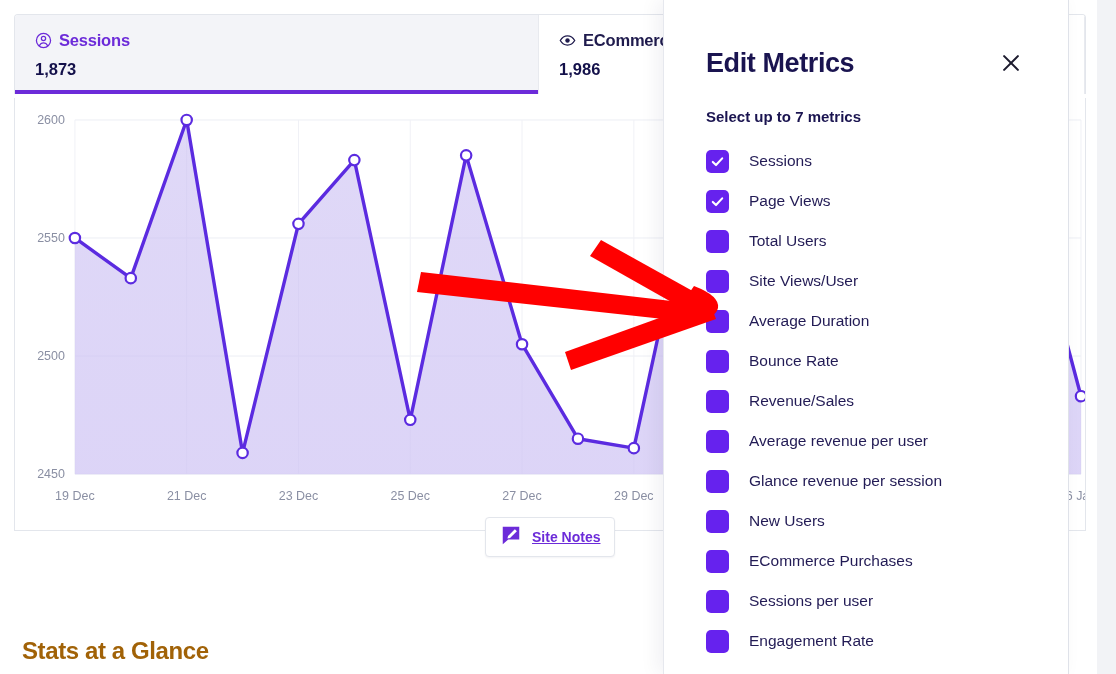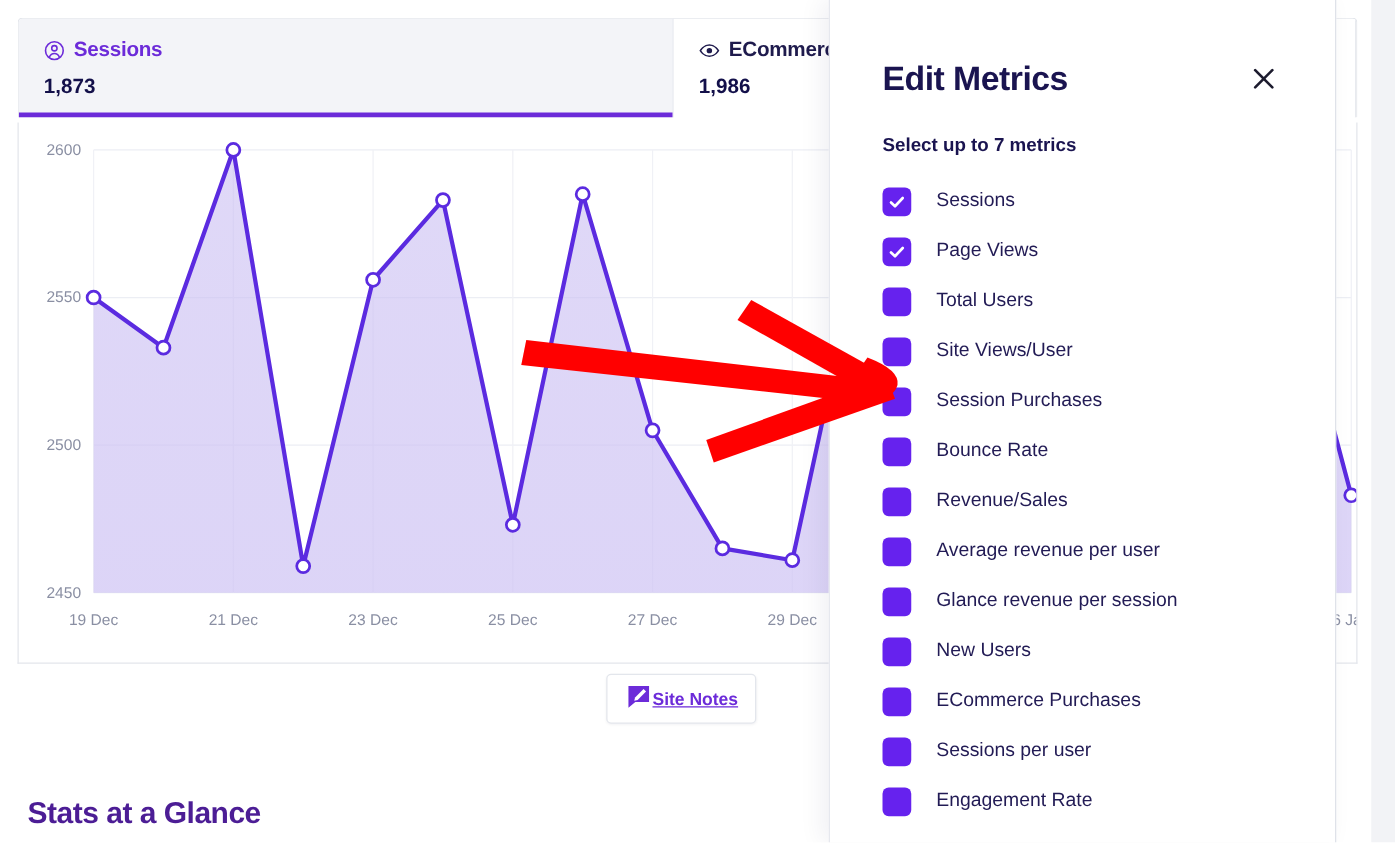--- a/index.html
+++ b/index.html
@@ -49,36 +49,36 @@
 
   
   #chartcard {
     position: absolute; left: 14px; top: 98px; width: 1072px; height: 433px;
     border: 1px solid #e3e6ec; border-top: none; background: #ffffff;
   }
   #plot { position: absolute; left: 0; top: 0; width: 100%; height: 100%; }
 
   
   #sitenotes {
-    position: absolute; left: 485px; top: 539px;
+    position: absolute; left: 485px; top: 517px;
     height: 40px; padding: 0 14px;
-    display: flex; align-items: center; 
+    display: flex; align-items: center; gap: 10px;
     background: #ffffff; border: 1px solid #e3e6ec; border-radius: 4px;
     box-shadow: 0 1px 2px rgba(20,20,60,.05);
     cursor: pointer;
   }
   #sitenotes .label {
     color: #6C2BD9; font-size: 14px; font-weight: bold;
     text-decoration: underline; white-space: nowrap;
   }
 
   
   #statsheading {
     position: absolute; left: 22px; top: 637px;
-    font-size: 24px; font-weight: bold; color: #4c1d95; letter-spacing: -0.4px;
+    font-size: 24px; font-weight: bold; color: #a16207; letter-spacing: -0.4px;
   }
 
   
   #drawer {
     position: absolute; left: 663px; top: 0; width: 406px; height: 674px;
     background: #ffffff;
     border-left: 1px solid #e6e8ee;
     border-right: 1px solid #dfe2e9;
     box-shadow: -6px 0 18px rgba(25,25,60,.06);
     padding: 44px 0 0 0;
@@ -278,21 +278,21 @@
         <div class="metric-row">
           <span class="cbox" style="background: rgb(102, 34, 238);"></span>
           <span class="metric-label">Total Users</span>
         </div>
         <div class="metric-row">
           <span class="cbox" style="background: rgb(102, 34, 238);"></span>
           <span class="metric-label">Site Views/User</span>
         </div>
         <div class="metric-row">
           <span class="cbox" style="background: rgb(102, 34, 238);"></span>
-          <span class="metric-label">Session Purchases</span>
+          <span class="metric-label">Average Duration</span>
         </div>
         <div class="metric-row">
           <span class="cbox" style="background: rgb(102, 34, 238);"></span>
           <span class="metric-label">Bounce Rate</span>
         </div>
         <div class="metric-row">
           <span class="cbox" style="background: rgb(102, 34, 238);"></span>
           <span class="metric-label">Revenue/Sales</span>
         </div>
         <div class="metric-row">

